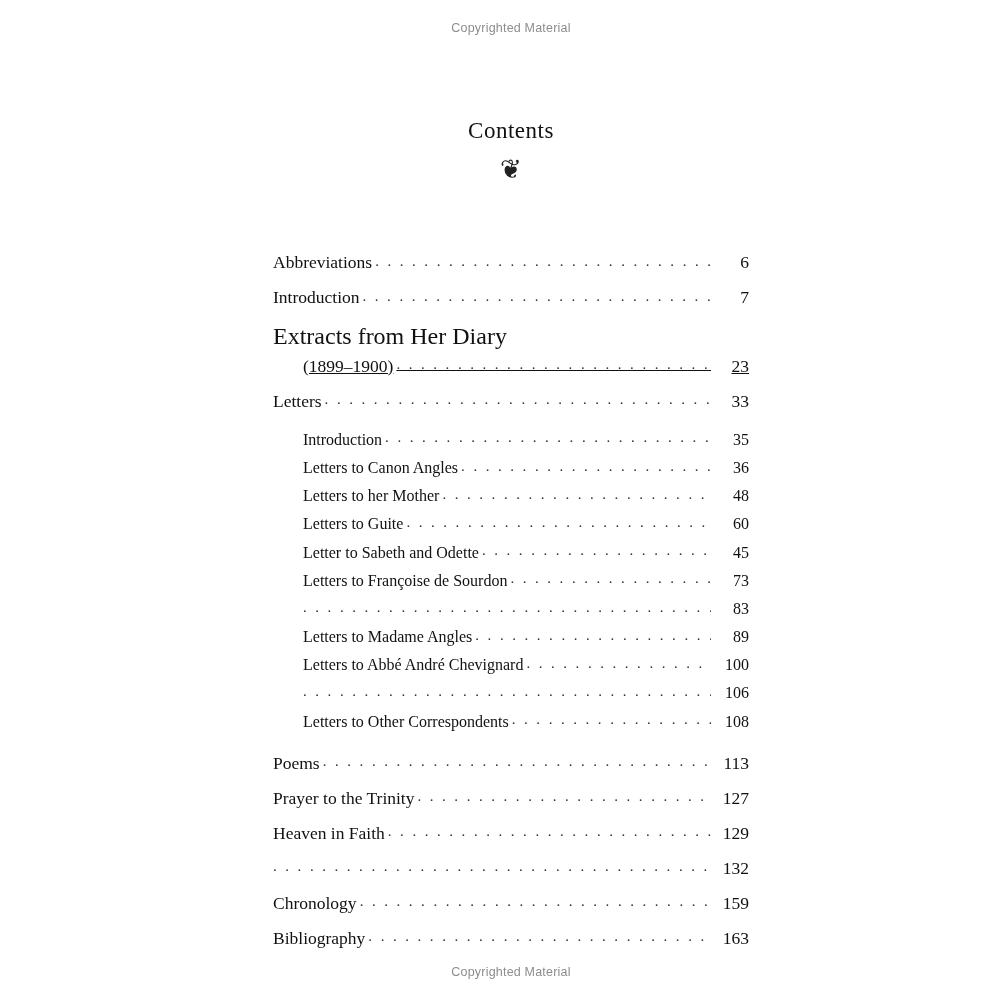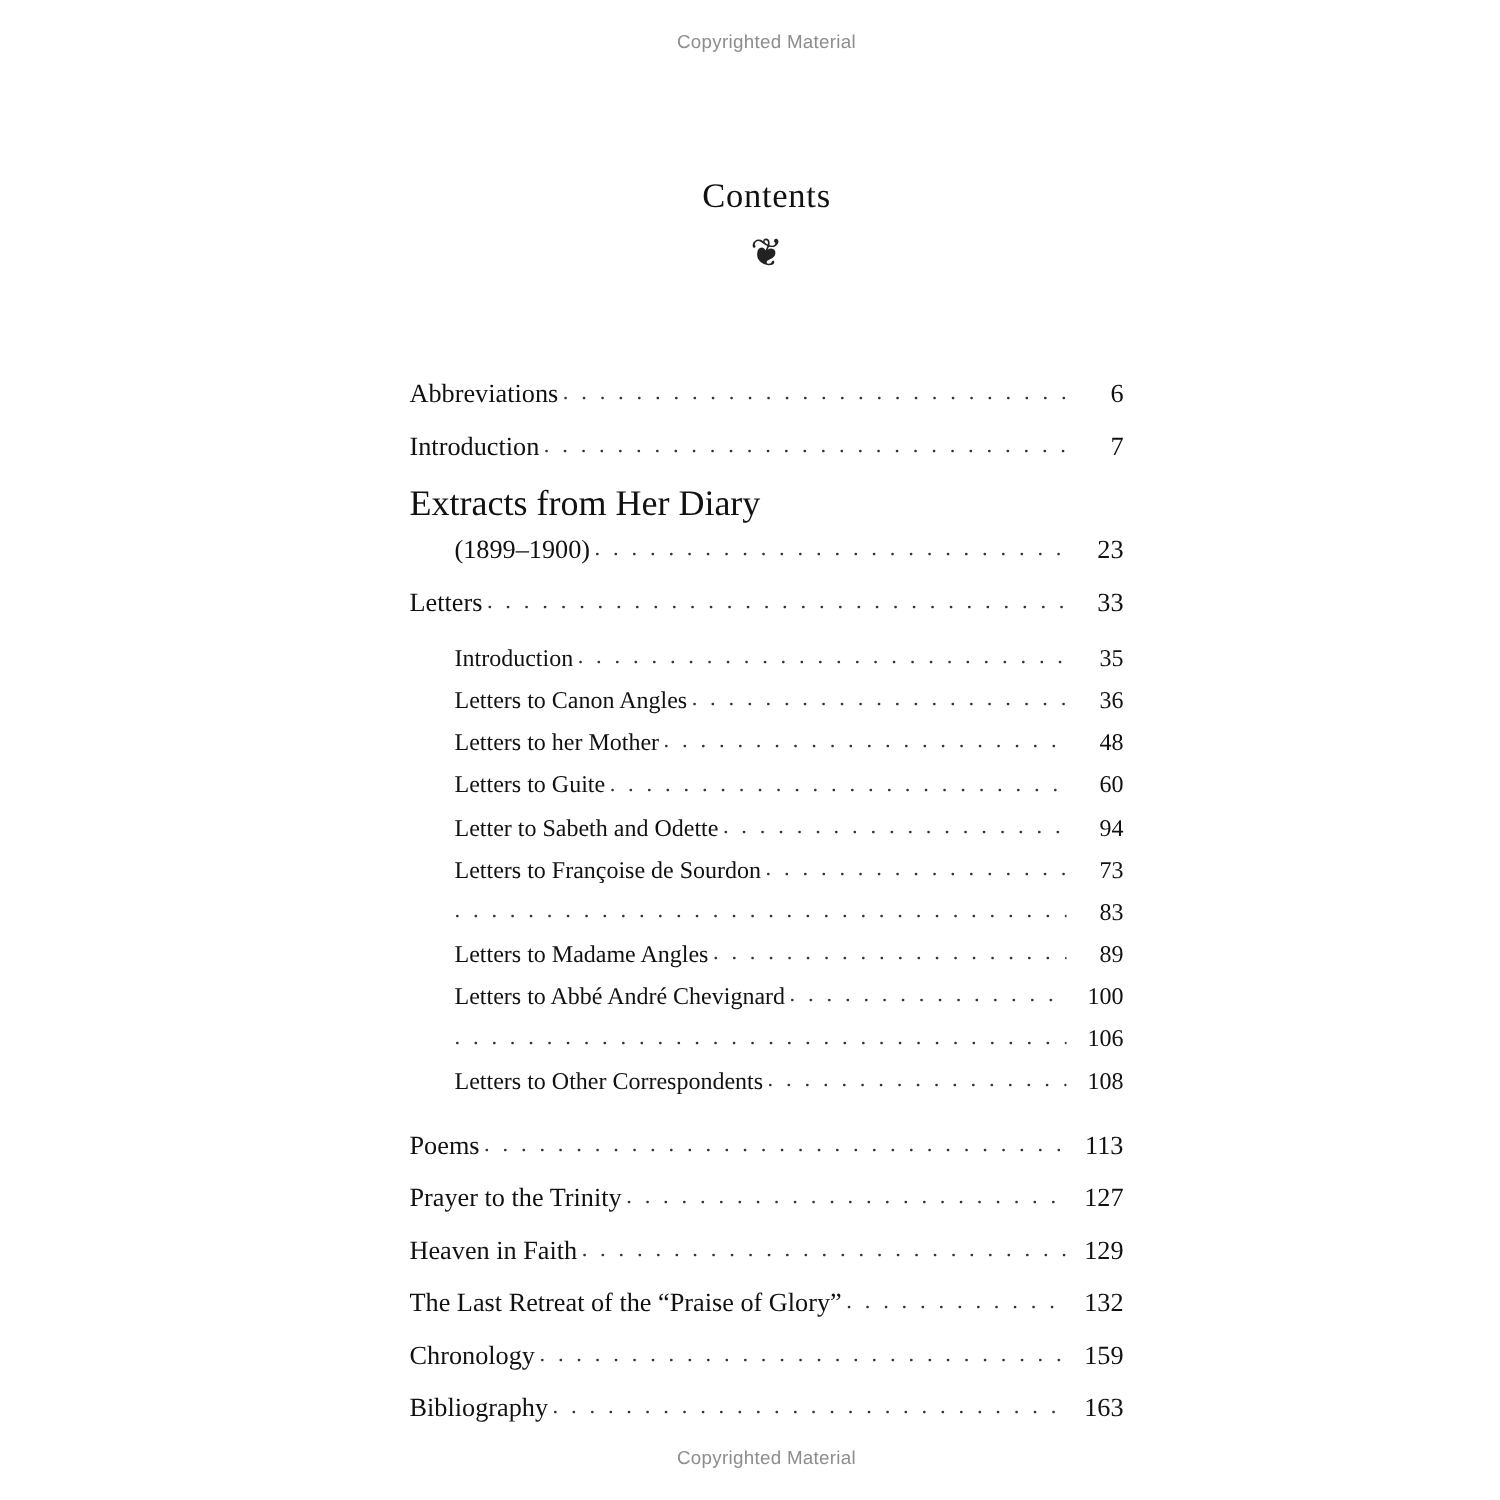--- a/index.html
+++ b/index.html
@@ -63,21 +63,21 @@
 
   .toc {
     position: absolute;
     top: 252px;
     left: 262px;
     width: 476px;
   }
 
   .entry {
     display: flex;
-    align-items: flex-end;
+    align-items: center;
     font-size: 17.5px;
     line-height: 1.2;
     color: #111;
     white-space: nowrap;
   }
 
   .entry .label {
     flex: 0 0 auto;
     padding-right: 3px;
   }
@@ -108,20 +108,21 @@
   .lvl0-gap-sm { height: 5px; }
 
   .level-1 {
     font-size: 16px;
     padding-left: 30px;
   }
   .level-1 .page-num { width: 34px; }
 
   .sub-indent {
     padding-left: 30px;
+    text-decoration: underline;
   }
 
   .plain-line {
     font-size: 24px;
     line-height: 1.2;
     color: #111;
     white-space: nowrap;
   }
 
   .spacer-2 { height: 9px; }
@@ -186,21 +187,21 @@
       <div class="spacer-2"></div>
       <div class="entry level-1">
         <span class="label">Letters to Guite</span>
         <span class="dots">. . . . . . . . . . . . . . . . . . . . . . . . . . . . . . . . . . . . . . . . . . . . . . . . . . . . . . . . . . . . . . . . . . . . . . . . . . . . . . . . . . . . . . . . . </span>
         <span class="page-num">60</span>
       </div>
       <div class="spacer-2"></div>
       <div class="entry level-1">
         <span class="label">Letter to Sabeth and Odette</span>
         <span class="dots">. . . . . . . . . . . . . . . . . . . . . . . . . . . . . . . . . . . . . . . . . . . . . . . . . . . . . . . . . . . . . . . . . . . . . . . . . . . . . . . . . . . . . . . . . </span>
-        <span class="page-num">94</span>
+        <span class="page-num">45</span>
       </div>
       <div class="spacer-2"></div>
       <div class="entry level-1">
         <span class="label">Letters to Françoise de Sourdon</span>
         <span class="dots">. . . . . . . . . . . . . . . . . . . . . . . . . . . . . . . . . . . . . . . . . . . . . . . . . . . . . . . . . . . . . . . . . . . . . . . . . . . . . . . . . . . . . . . . . </span>
         <span class="page-num">73</span>
       </div>
       <div class="spacer-2"></div>
       <div class="entry level-1">
         <span class="dots">. . . . . . . . . . . . . . . . . . . . . . . . . . . . . . . . . . . . . . . . . . . . . . . . . . . . . . . . . . . . . . . . . . . . . . . . . . . . . . . . . . . . . . . . . </span>
@@ -242,21 +243,20 @@
         <span class="page-num">127</span>
       </div>
       <div class="spacer-3"></div>
       <div class="entry level-0">
         <span class="label">Heaven in Faith</span>
         <span class="dots">. . . . . . . . . . . . . . . . . . . . . . . . . . . . . . . . . . . . . . . . . . . . . . . . . . . . . . . . . . . . . . . . . . . . . . . . . . . . . . . . . . . . . . . . . </span>
         <span class="page-num">129</span>
       </div>
       <div class="spacer-3"></div>
       <div class="entry level-0">
-        <span class="label">The Last Retreat of the “Praise of Glory”</span>
         <span class="dots">. . . . . . . . . . . . . . . . . . . . . . . . . . . . . . . . . . . . . . . . . . . . . . . . . . . . . . . . . . . . . . . . . . . . . . . . . . . . . . . . . . . . . . . . . </span>
         <span class="page-num">132</span>
       </div>
       <div class="spacer-3"></div>
       <div class="entry level-0">
         <span class="label">Chronology</span>
         <span class="dots">. . . . . . . . . . . . . . . . . . . . . . . . . . . . . . . . . . . . . . . . . . . . . . . . . . . . . . . . . . . . . . . . . . . . . . . . . . . . . . . . . . . . . . . . . </span>
         <span class="page-num">159</span>
       </div>
       <div class="spacer-3"></div>

